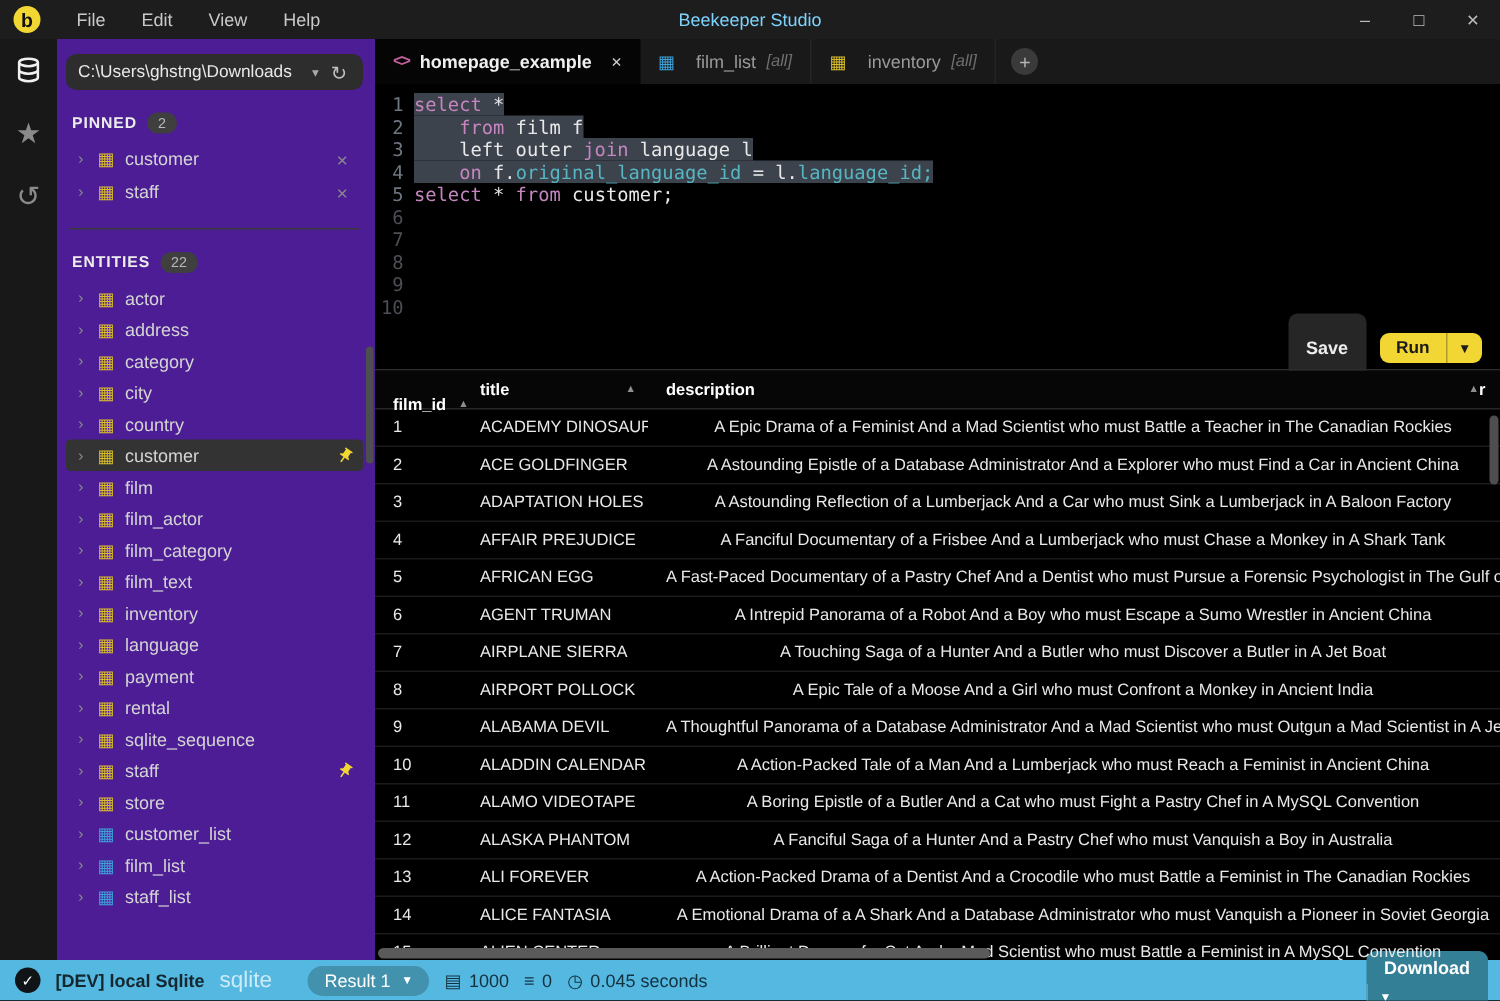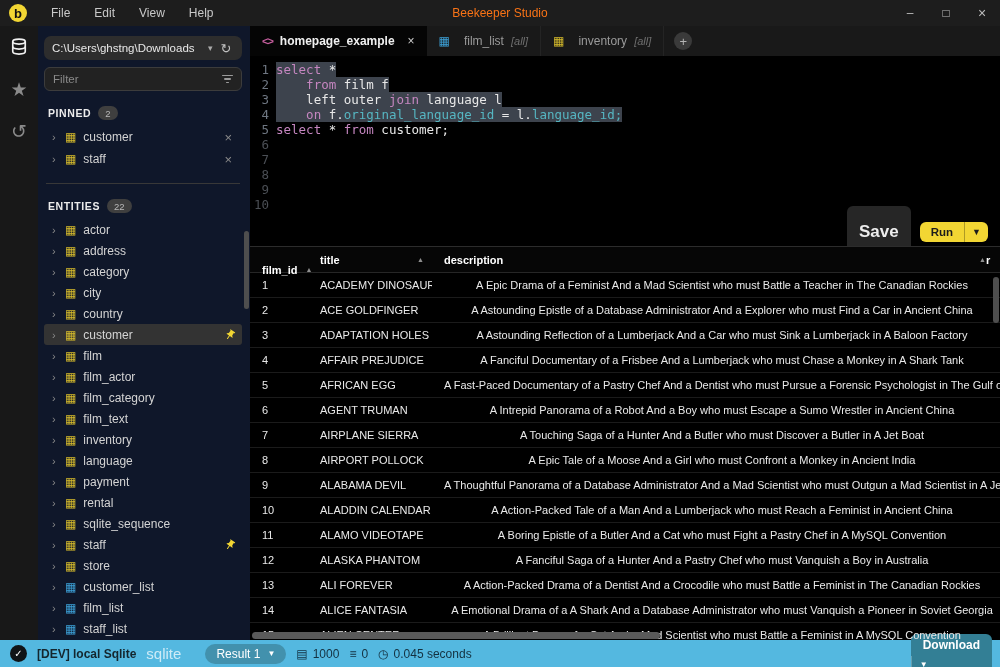--- a/index.html
+++ b/index.html
@@ -7,38 +7,38 @@
     font-family:"Liberation Sans", sans-serif; -webkit-font-smoothing:antialiased; }
   .app { width:1000px; height:667px; display:flex; flex-direction:column; }
 
   
   .titlebar { height:26px; background:#1d1d1d; display:flex; align-items:center;
     position:relative; flex:0 0 26px; }
   .logo { width:18px; height:18px; border-radius:50%; background:#f2d633; color:#111;
     font-weight:bold; font-size:13px; display:flex; align-items:center; justify-content:center;
     margin:0 12px 0 9px; }
   .menu-item { color:#c9c9c9; font-size:12px; padding:0 12px; height:26px; line-height:26px; cursor:default; }
-  .win-title { position:absolute; left:0; right:0; text-align:center; color:#f97316;
+  .win-title { position:absolute; left:0; right:0; text-align:center; color:#7dd3fc;
     font-size:12px; pointer-events:none; }
   .win-controls { margin-left:auto; display:flex; z-index:2; }
   .win-btn { width:36px; height:26px; color:#bdbdbd; font-size:12px; display:flex;
     align-items:center; justify-content:center; }
 
   
   .content { flex:1 1 auto; display:flex; height:614px; overflow:hidden; }
 
   
   .rail { width:38px; background:#181818; display:flex; flex-direction:column; align-items:center;
     padding-top:8px; gap:16px; flex:0 0 38px; }
   .rail-icon { width:26px; height:26px; display:flex; align-items:center; justify-content:center;
     color:#8a8a8a; font-size:19px; }
   .rail-icon.active { color:#f5f5f5; }
 
   
-  .sidebar { width:212px; background:#0f172a; flex:0 0 212px; position:relative; overflow:hidden;
+  .sidebar { width:212px; background:#4c1d95; flex:0 0 212px; position:relative; overflow:hidden;
     padding:10px 8px 0 6px; }
   .conn-row { display:flex; align-items:center; background:#2d2d2d; border-radius:7px;
     height:24px; padding:0 8px; }
   .conn-path { color:#e8e8e8; font-size:11.5px; white-space:nowrap; overflow:hidden;
     flex:1 1 auto; max-width:152px; }
   .conn-caret { color:#aaa; font-size:9px; margin:0 8px 0 4px; }
   .conn-refresh { color:#c0c0c0; font-size:13px; }
   .filter-row { display:flex; align-items:center; border:1px solid #3c3c3c; border-radius:6px;
     height:24px; margin-top:7px; padding:0 8px; background:#222; }
   .filter-row input { background:transparent; border:none; outline:none; color:#bbb;
@@ -92,21 +92,21 @@
   .gutter.dim { color:#4b4f55; }
   .code { white-space:pre; color:#e8e8e8; }
   .code .seltext { background:#3d434d; }
   .tok-kw { color:#c586c0; }
   .tok-id { color:#56b6c2; }
   .tok-pl { color:#e8e8e8; }
 
   
   .run-row { height:28px; flex:0 0 28px; display:flex; align-items:center; justify-content:flex-end;
     gap:9px; padding-right:12px; background:#000; }
-  .btn-save { background:#262626; color:#ededed; font-size:17px; font-weight:bold;
+  .btn-save { background:#262626; color:#ededed; font-size:12px; font-weight:bold;
     border-radius:6px; padding:16px 12px; }
   .btn-run { background:#f2d633; color:#1c1c1c; font-size:11.5px; font-weight:bold;
     border-radius:6px; display:flex; align-items:stretch; overflow:hidden; }
   .btn-run .run-main { padding:4px 11px; }
   .btn-run .run-caret { border-left:1px solid rgba(0,0,0,.28); padding:4px 7px; font-size:9px;
     display:flex; align-items:center; }
 
   
   .table-wrap { flex:1 1 auto; position:relative; overflow:hidden; border-top:1px solid #2c2c2c; }
   .thead { height:26px; display:flex; align-items:center; background:#060606;
@@ -182,28 +182,20 @@
       <div class="rail-icon">★</div>
       <div class="rail-icon">↺</div>
     </div>
 
     <div class="sidebar">
       <div class="conn-row">
         <span class="conn-path">C:\Users\ghstng\Downloads</span>
         <span class="conn-caret">▾</span>
         <span class="conn-refresh">↻</span>
       </div>
-      <div class="filter-row">
-        <input type="text" placeholder="Filter" style="">
-        <span class="filter-icon">
-            <i></i>
-            <i></i>
-            <i></i>
-          </span>
-      </div>
 
       <div class="section-head">
         <span class="section-title">PINNED</span>
         <span class="badge">2</span>
       </div>
       <div>
           <div class="tree-item pinned-row">
             <span class="chev">›</span>
             <span class="grid-ic table">▦</span>
             <span class="tree-label">customer</span>

